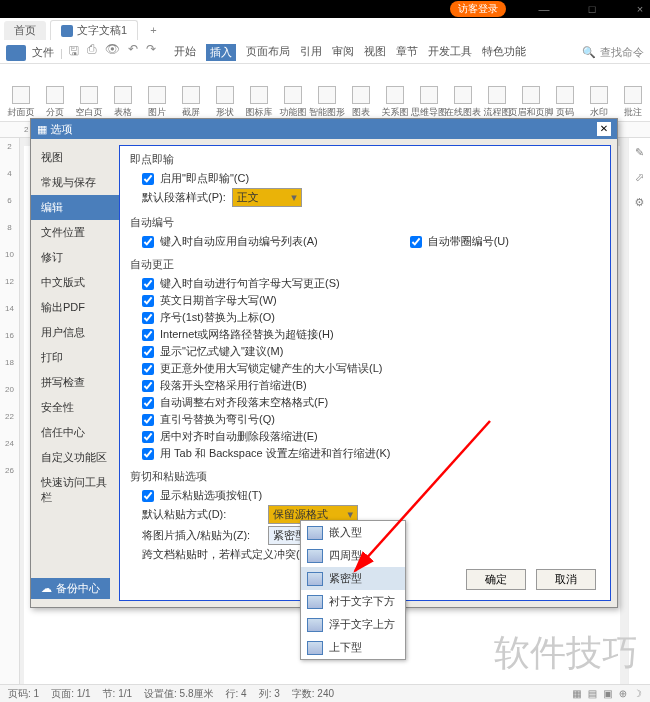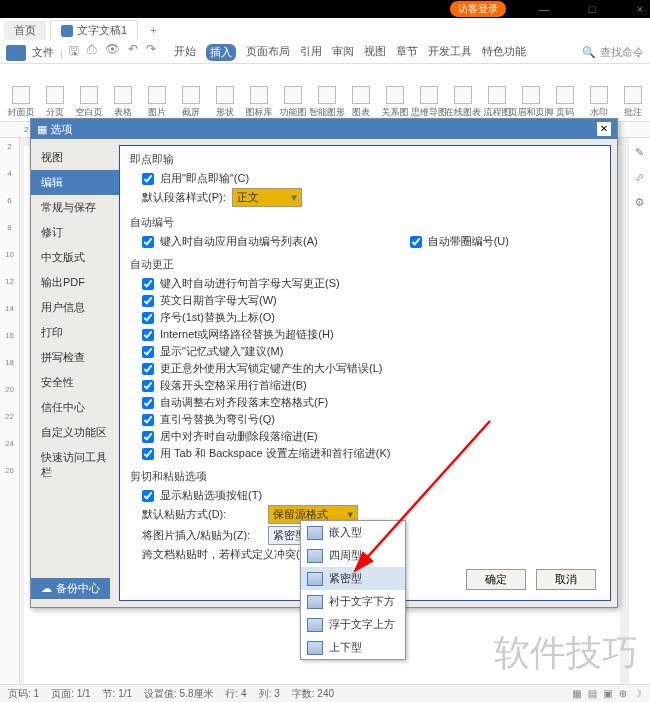--- a/index.html
+++ b/index.html
@@ -13,21 +13,21 @@
 .tab.active{background:#fff;border:1px solid #ddd;border-bottom:none}
 .tab-icon{width:12px;height:12px;background:#4a7ebb;display:inline-block;border-radius:2px}
 .tab-add{padding:0 8px;color:#888}
 .menubar{height:22px;display:flex;align-items:center;padding:0 6px;gap:6px;border-bottom:1px solid #e0e0e0}
 .menu-box{width:20px;height:16px;background:#4a7ebb;border-radius:2px}
 .menu-file{color:#555}
 .menu-sep{color:#ccc}
 .menu-icons{display:flex;gap:8px;color:#888}
 .menu-icons span{font-size:12px}
 .menu-tabs{display:flex;gap:10px;margin-left:12px;font-size:11px;color:#555}
-.menu-tabs .active{background:#4a7ebb;color:#fff;padding:1px 4px;border-radius:6px}
+.menu-tabs .active{background:#4a7ebb;color:#fff;padding:1px 4px;border-radius:0}
 .search{margin-left:auto;color:#888;display:flex;align-items:center;gap:4px}
 .ribbon{height:58px;display:flex;align-items:flex-end;padding:2px 6px;gap:4px;border-bottom:1px solid #e0e0e0;overflow:hidden}
 .rib-grp{display:flex;flex-direction:column;align-items:center;gap:2px;padding:0 2px;min-width:30px}
 .rib-icon{width:18px;height:18px;border:1px solid #bbb;background:#f8f8f8}
 .rib-label{font-size:9px;color:#666;white-space:nowrap}
 .ruler{height:16px;background:#fafafa;border-bottom:1px solid #ddd;display:flex;align-items:center;padding-left:24px;font-size:8px;color:#888;gap:20px;overflow:hidden}
 .doc-area{position:absolute;top:138px;left:0;right:0;bottom:18px;background:#f0f0f0;display:flex}
 .side-ruler{width:20px;background:#fafafa;border-right:1px solid #ddd;display:flex;flex-direction:column;align-items:center;padding-top:4px;font-size:8px;color:#888;gap:18px}
 .page{flex:1;background:#fff;margin:8px 8px 0 4px}
 .right-tools{width:22px;background:#fff;border-left:1px solid #eee;display:flex;flex-direction:column;align-items:center;padding-top:8px;gap:12px;color:#888}
@@ -249,22 +249,23 @@
 
 <div class="dialog">
   <div class="dlg-title">
     <span>▦</span>&nbsp;
     <span>选项</span>
     <span class="x">✕</span>
   </div>
   <div class="dlg-body">
     <div class="dlg-nav" id="dlgnav">
         <div class="nav-item">视图</div>
+        <div class="nav-item">常规与保存</div>
         <div class="nav-item active">编辑</div>
-        <div class="nav-item">常规与保存</div>
+        <div class="nav-item">文件位置</div>
         <div class="nav-item">修订</div>
         <div class="nav-item">中文版式</div>
         <div class="nav-item">输出PDF</div>
         <div class="nav-item">用户信息</div>
         <div class="nav-item">打印</div>
         <div class="nav-item">拼写检查</div>
         <div class="nav-item">安全性</div>
         <div class="nav-item">信任中心</div>
         <div class="nav-item">自定义功能区</div>
         <div class="nav-item">快速访问工具栏</div>

